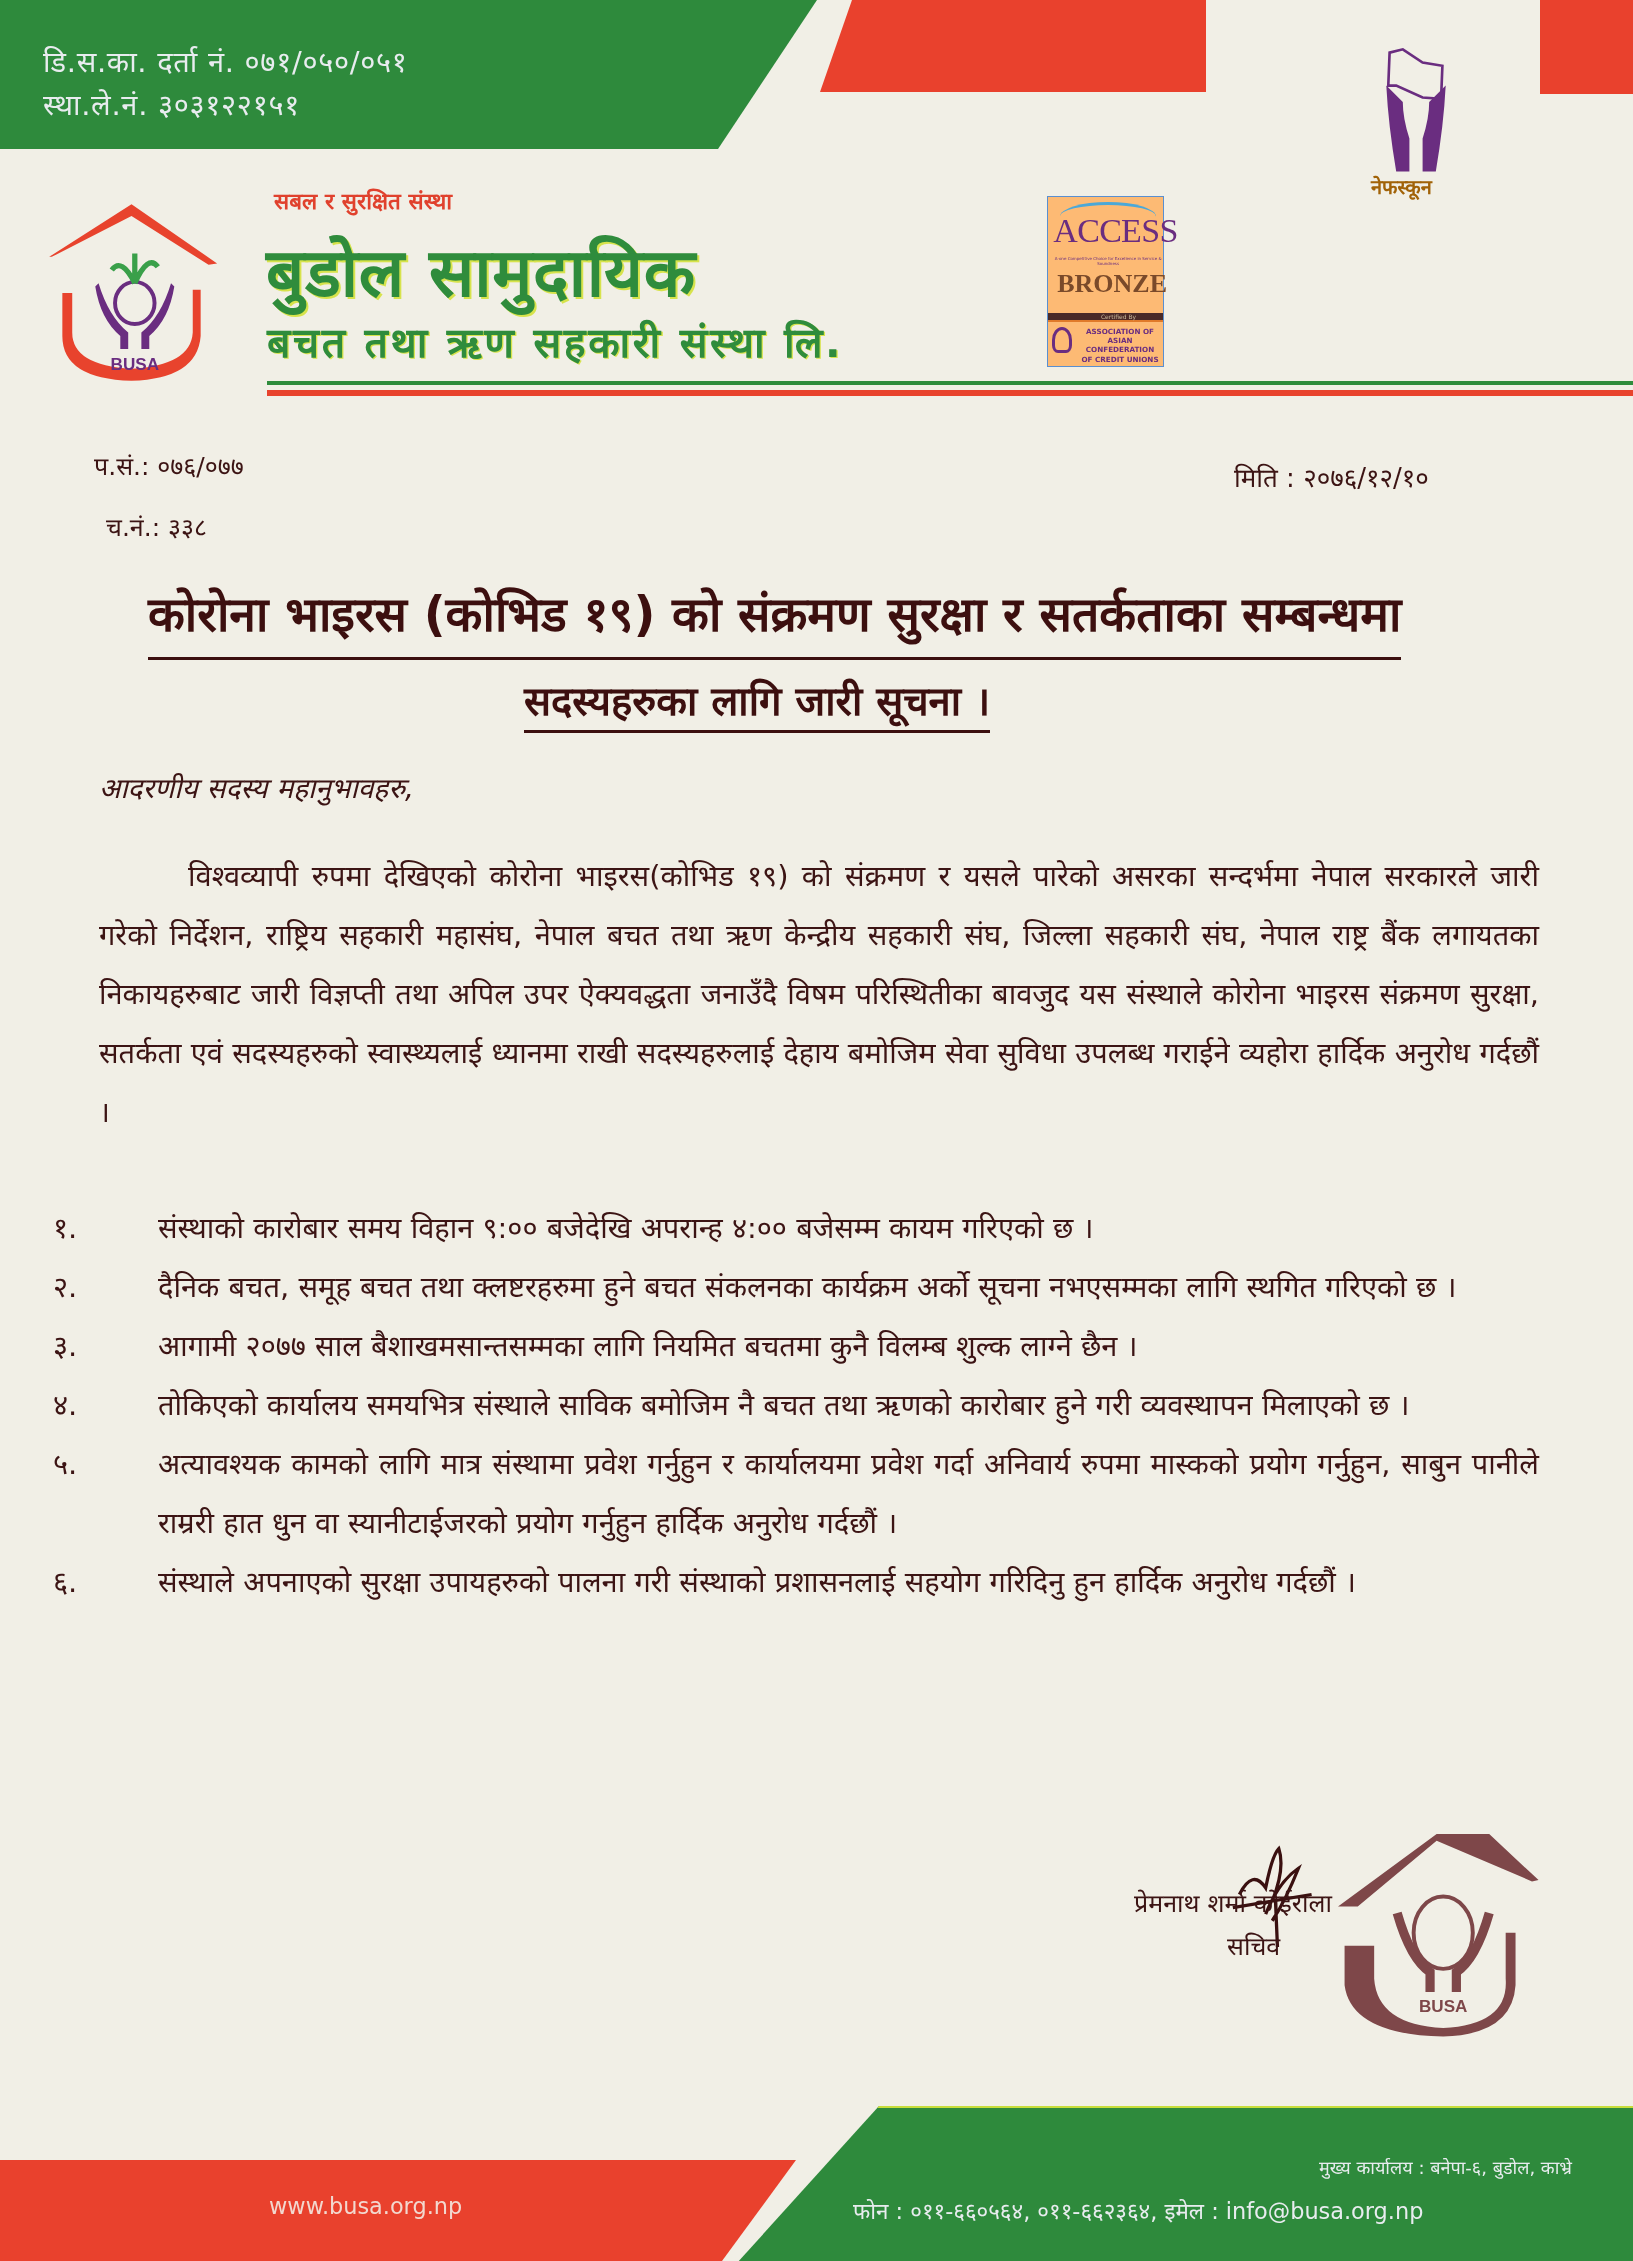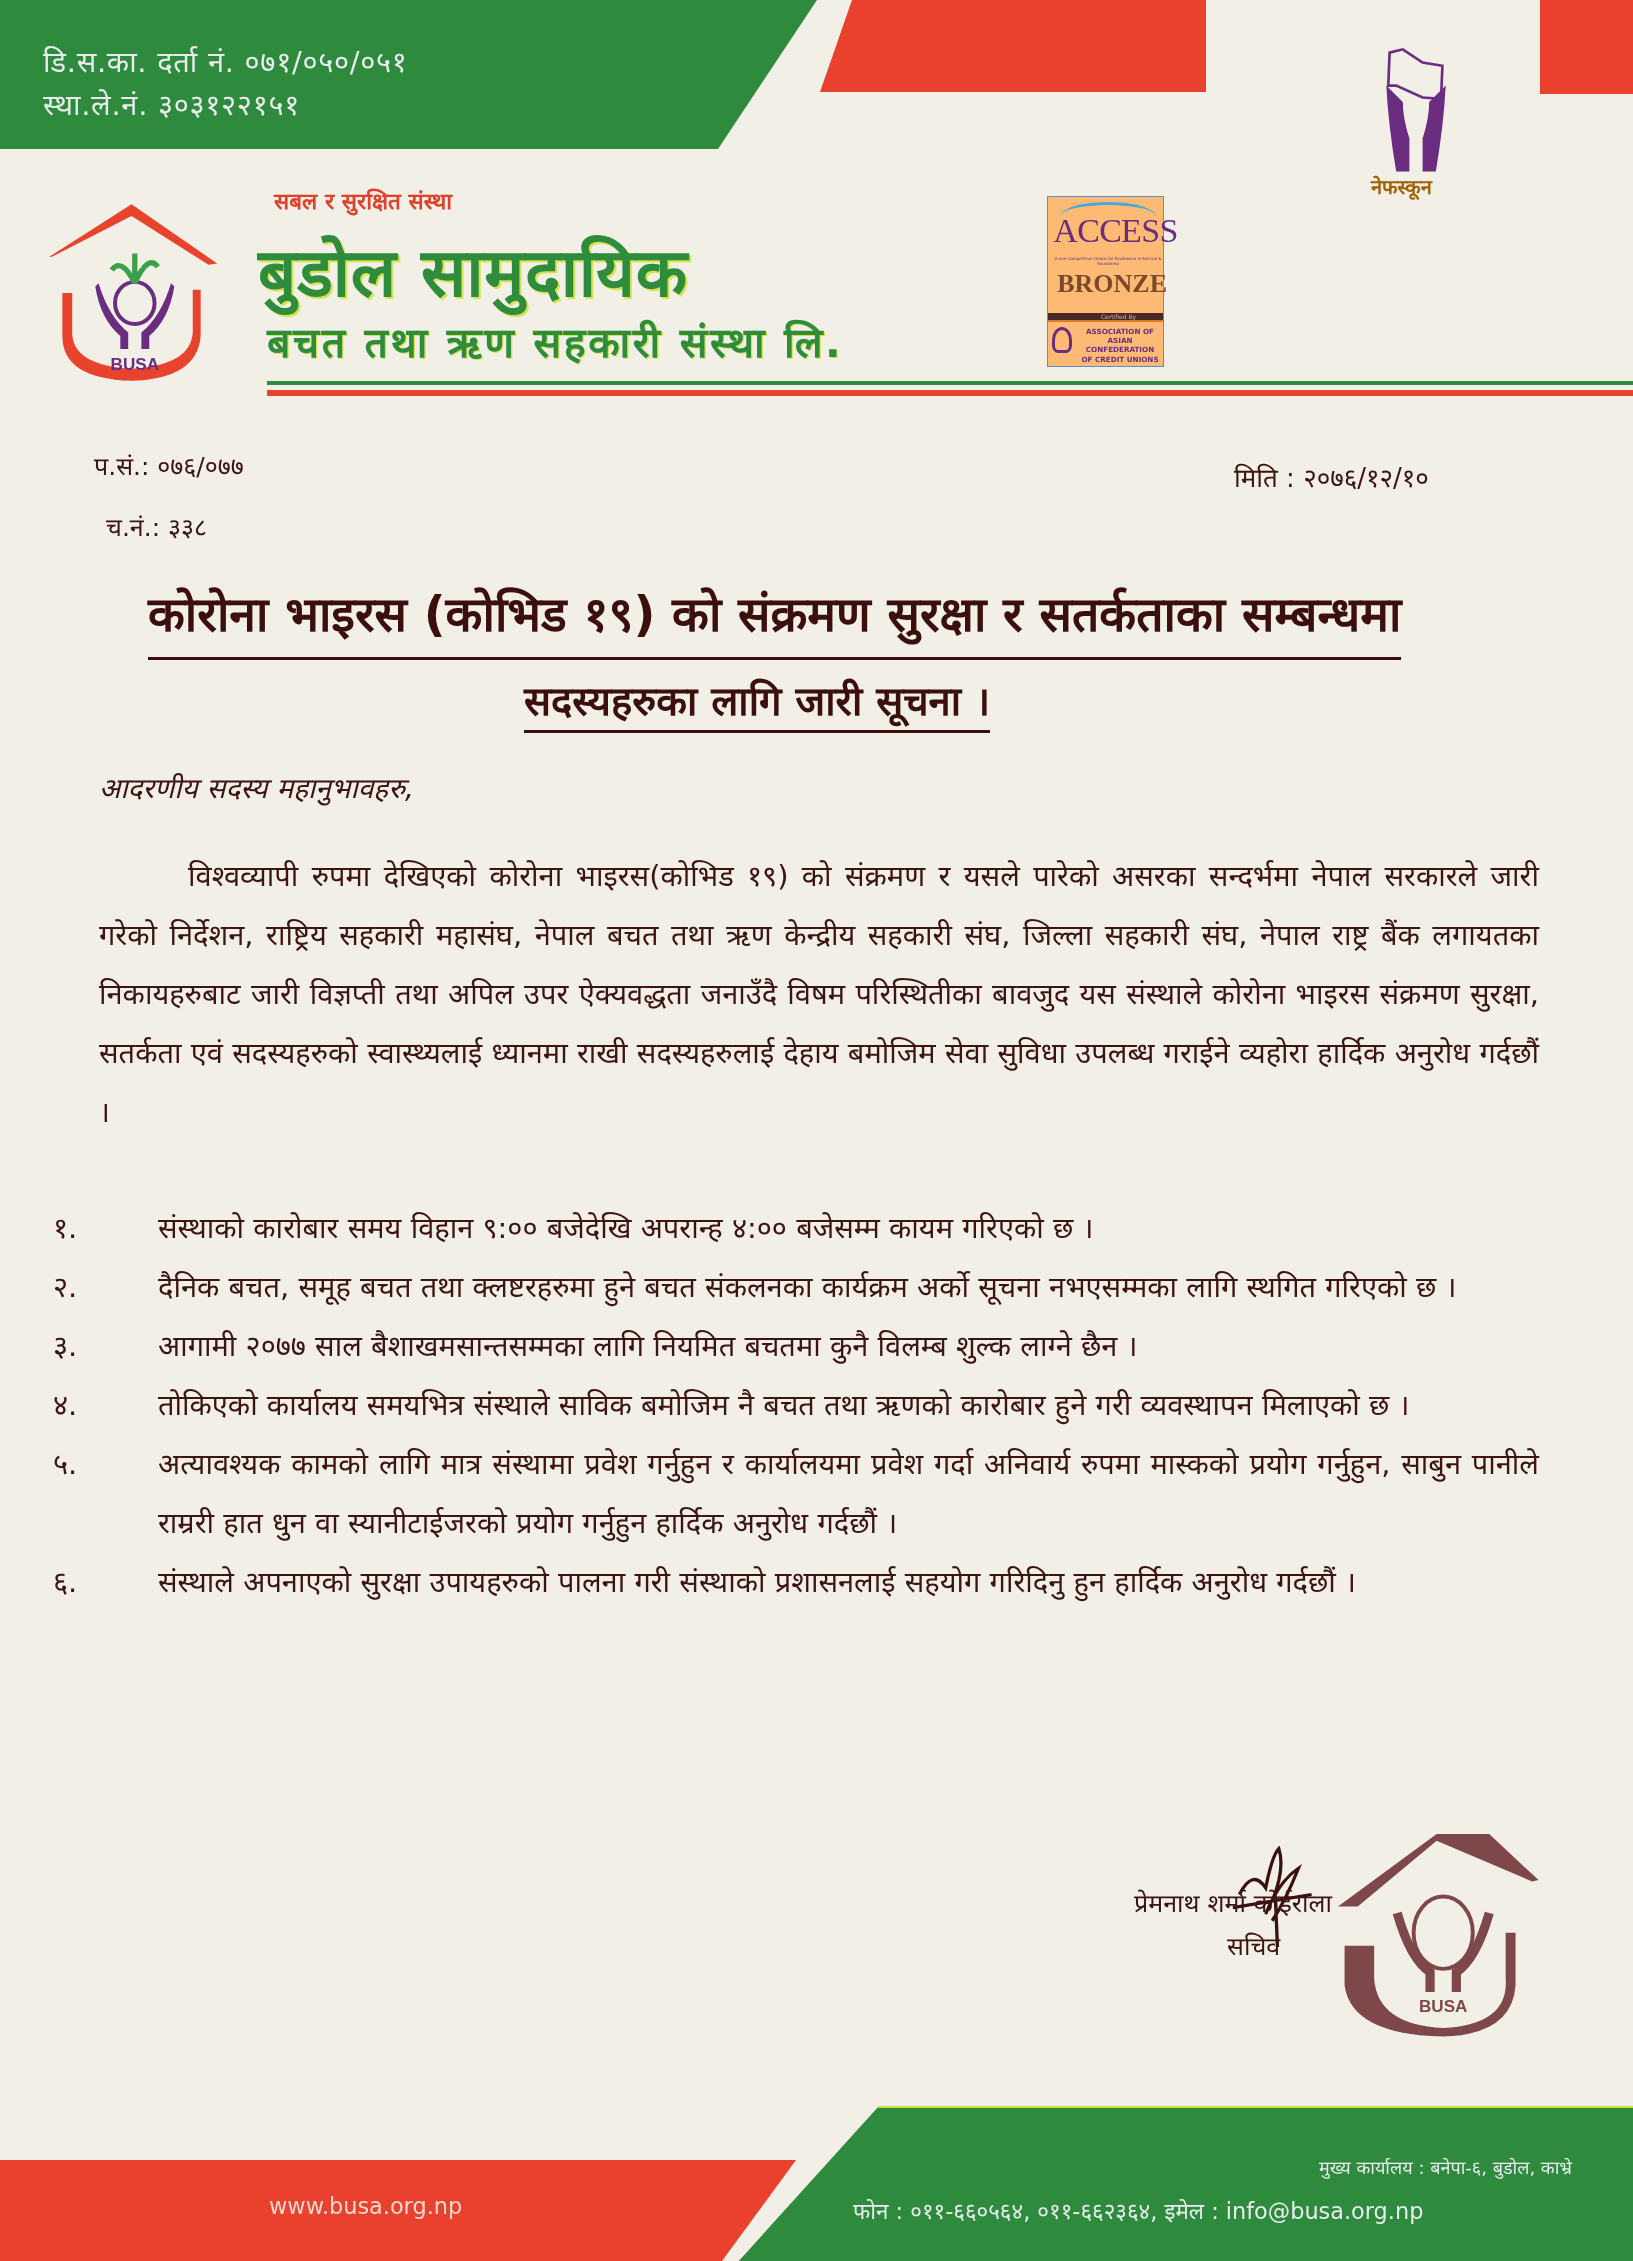--- a/index.html
+++ b/index.html
@@ -21,21 +21,21 @@
     clip-path: polygon(32px 0, 100% 0, 100% 100%, 0 100%);
   }
   .band-red-top-right { left: 1540px; top: 0; width: 94px; height: 94px; background: #e9412d; }
   .reg-line { color: #e8ecef; font-size: 29px; left: 43px; letter-spacing: 0.7px; }
   .reg1 { top: 41px; }
   .reg2 { top: 84px; }
 
   
   .logo { left: 36px; top: 191px; width: 191px; height: 191px; }
   .tagline { left: 274px; top: 185px; color: #e0412d; font-size: 22.4px; font-weight: bold; }
-  .org-name { left: 258px; top: 224px; color: #2f8c3c; font-size: 67px; font-weight: bold; letter-spacing: 0.7px;
+  .org-name { left: 266px; top: 224px; color: #2f8c3c; font-size: 67px; font-weight: bold; letter-spacing: 0.7px;
     text-shadow: 2px 2px 0 #d7e34c; }
   .org-sub { left: 267px; top: 313px; color: #2f8c3c; font-size: 41px; font-weight: bold; letter-spacing: 2.6px;
     text-shadow: 1.3px 1.3px 0 #d7e34c; }
   .hdr-line-g { left: 267px; top: 381px; width: 1366px; height: 4px; background: #2f8c3c; }
   .hdr-line-r { left: 267px; top: 390px; width: 1366px; height: 6px; background: #e8432d; }
 
   
   .access { left: 1047px; top: 196px; width: 115px; height: 169px; border: 1.3px solid #5a8fd0; background: #fdba74; text-align: center; }
   .access .swoosh { position: absolute; left: 12px; top: 5.3px; width: 96px; height: 26px; border-top: 3.3px solid #4ba8d8; border-radius: 50%; }
   .access .t1 { position:absolute; left: 5.3px; top: 14.5px; font-family: "Liberation Serif", serif; font-size: 34px; color: #6a2d80; letter-spacing: -0.7px; }

